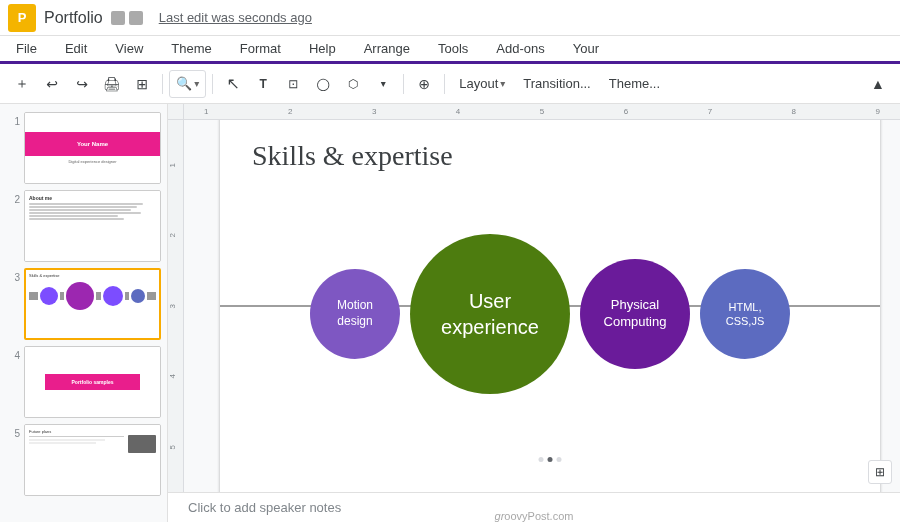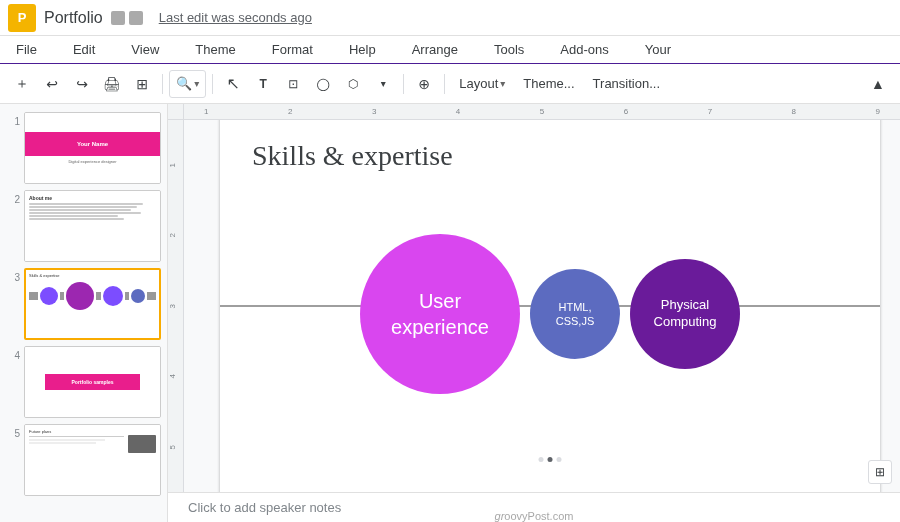--- a/index.html
+++ b/index.html
@@ -30,22 +30,22 @@
     .title-icons { display: flex; gap: 4px; align-items: center; }
     .title-icon { width: 16px; height: 16px; background: #ccc; border-radius: 2px; }
 
     
     .menu-bar {
       height: 28px;
       background: #fff;
       display: flex;
       align-items: center;
       padding: 0 8px;
-      border-bottom: 1px solid #4c1d95;
-      gap: 20px;
+      border-bottom: 3px solid #4c1d95;
+      gap: 12px;
     }
     .menu-item {
       font-size: 13px; color: #3c4043;
       padding: 2px 8px;
       border-radius: 3px;
       cursor: pointer;
       white-space: nowrap;
     }
     .last-edit { font-size: 13px; color: #5f6368; margin-left: auto; text-decoration: underline; cursor: pointer; }
 
@@ -236,21 +236,21 @@
       flex-shrink: 0;
       position: relative;
       z-index: 2;
     }
 
     .circle-small { width: 90px; height: 90px; font-size: 12px; }
     .circle-medium { width: 110px; height: 110px; font-size: 13px; }
     .circle-large { width: 160px; height: 160px; font-size: 20px; font-weight: 500; }
 
     .color-purple-light { background: #7e57c2; }
-    .color-purple-main { background: #d946ef; }
+    .color-purple-main { background: #4d7c0f; }
     .color-purple-dark { background: #6a1b9a; }
     .color-blue-purple { background: #5c6bc0; }
 
     
     .speaker-notes {
       height: 30px;
       background: #fff;
       border-top: 1px solid #e0e0e0;
       display: flex;
       align-items: center;
@@ -342,24 +342,24 @@
   <div class="toolbar-btn" style="font-size:12px;">⬡</div>
   <div class="toolbar-btn" style="font-size:10px;">▾</div>
   <div class="toolbar-sep"></div>
   <div class="toolbar-btn">⊕</div>
   <div class="toolbar-sep"></div>
   <div class="toolbar-btn-wide">
     <span>Layout</span>
     <span class="chevron">▾</span>
   </div>
   <div class="toolbar-btn-wide">
+    <span>Transition...</span>
+  </div>
+  <div class="toolbar-btn-wide">
     <span>Theme...</span>
-  </div>
-  <div class="toolbar-btn-wide">
-    <span>Transition...</span>
   </div>
   <div style="margin-left:auto;">
     <div class="toolbar-btn">▲</div>
   </div>
 </div>
 
 <div class="main-area">
 
   <div class="sidebar">
 
@@ -470,35 +470,39 @@
 
       <div class="slide-container">
         <div class="slide">
 
           <div class="slide-title">Skills &amp; expertise</div>
 
           <div class="h-line"></div>
 
           <div class="circles-container">
 
+            <div class="circle circle-small color-purple-light" style="line-height:1.3;">
+              <span style="white-space:pre-line; font-size:12px;">Motion
+design</span>
+            </div>
 
             <div class="circle circle-large color-purple-main" style="line-height:1.3;">
               <span style="white-space:pre-line; font-size:20px;">User
 experience</span>
             </div>
 
+            <div class="circle circle-medium color-purple-dark" style="line-height:1.3;">
+              <span style="white-space:pre-line; font-size:13px;">Physical
+Computing</span>
+            </div>
+
             <div class="circle circle-small color-blue-purple" style="line-height:1.3;">
               <span style="white-space:pre-line; font-size:11px;">HTML,
 CSS,JS</span>
             </div>
-
-            <div class="circle circle-medium color-purple-dark" style="line-height:1.3;">
-              <span style="white-space:pre-line; font-size:13px;">Physical
-Computing</span>
-            </div>
           </div>
 
           <div class="scroll-dots">
             <div class="scroll-dot"></div>
             <div class="scroll-dot active"></div>
             <div class="scroll-dot"></div>
           </div>
         </div>
 
         <div class="expand-btn" style="position:absolute;bottom:8px;right:8px;">⊞</div>

